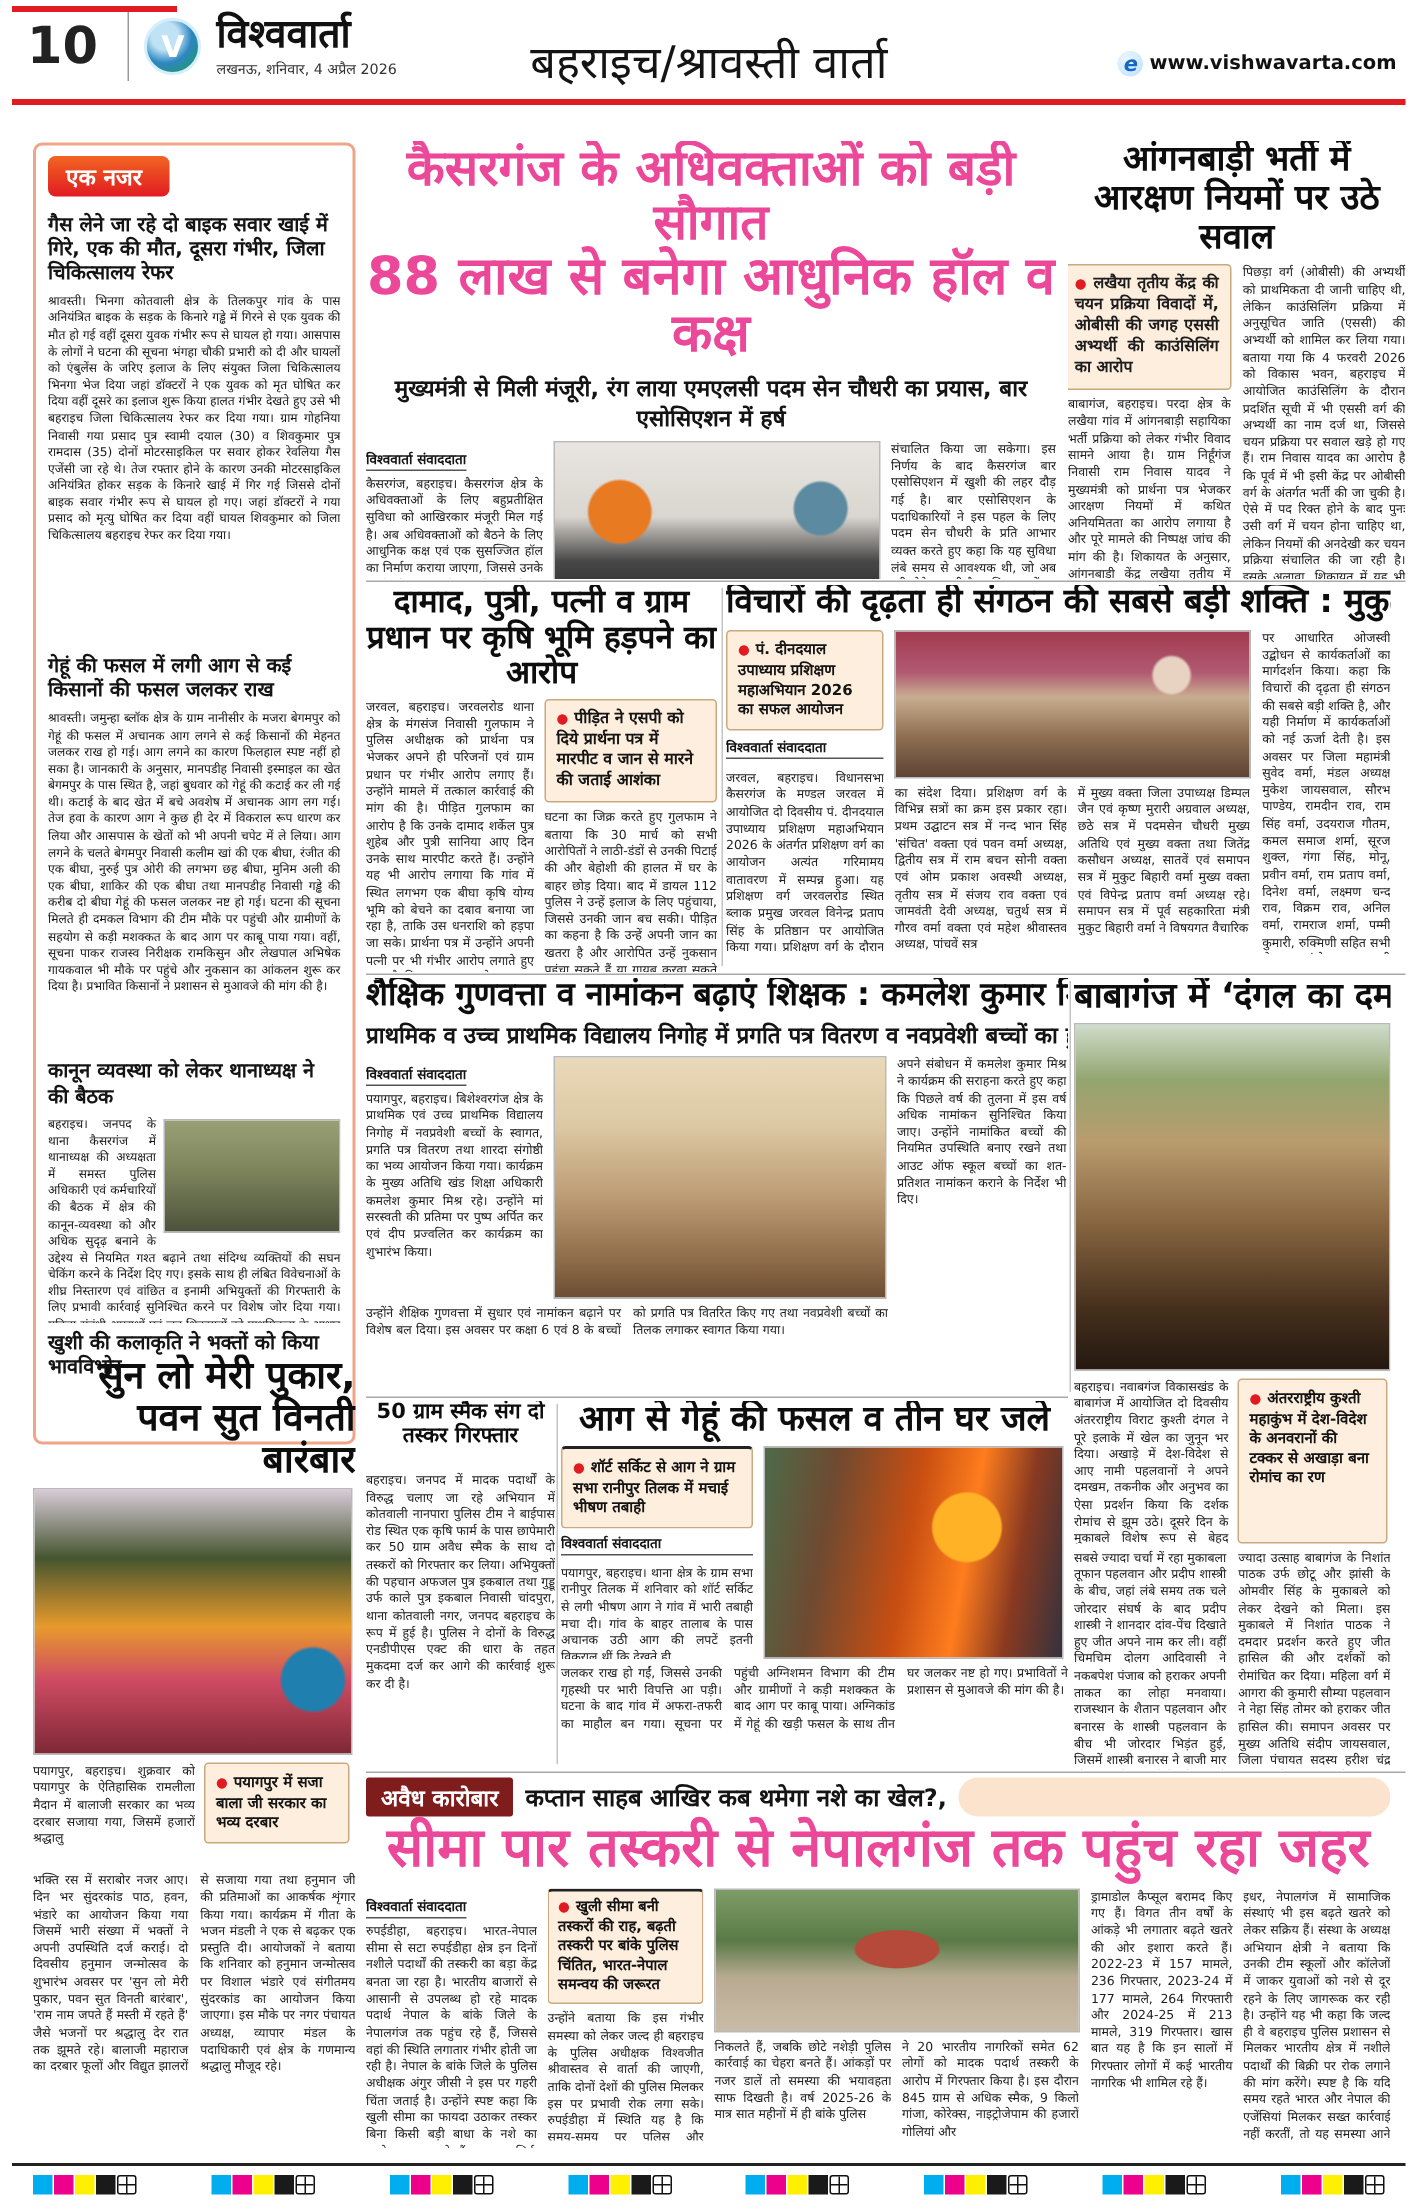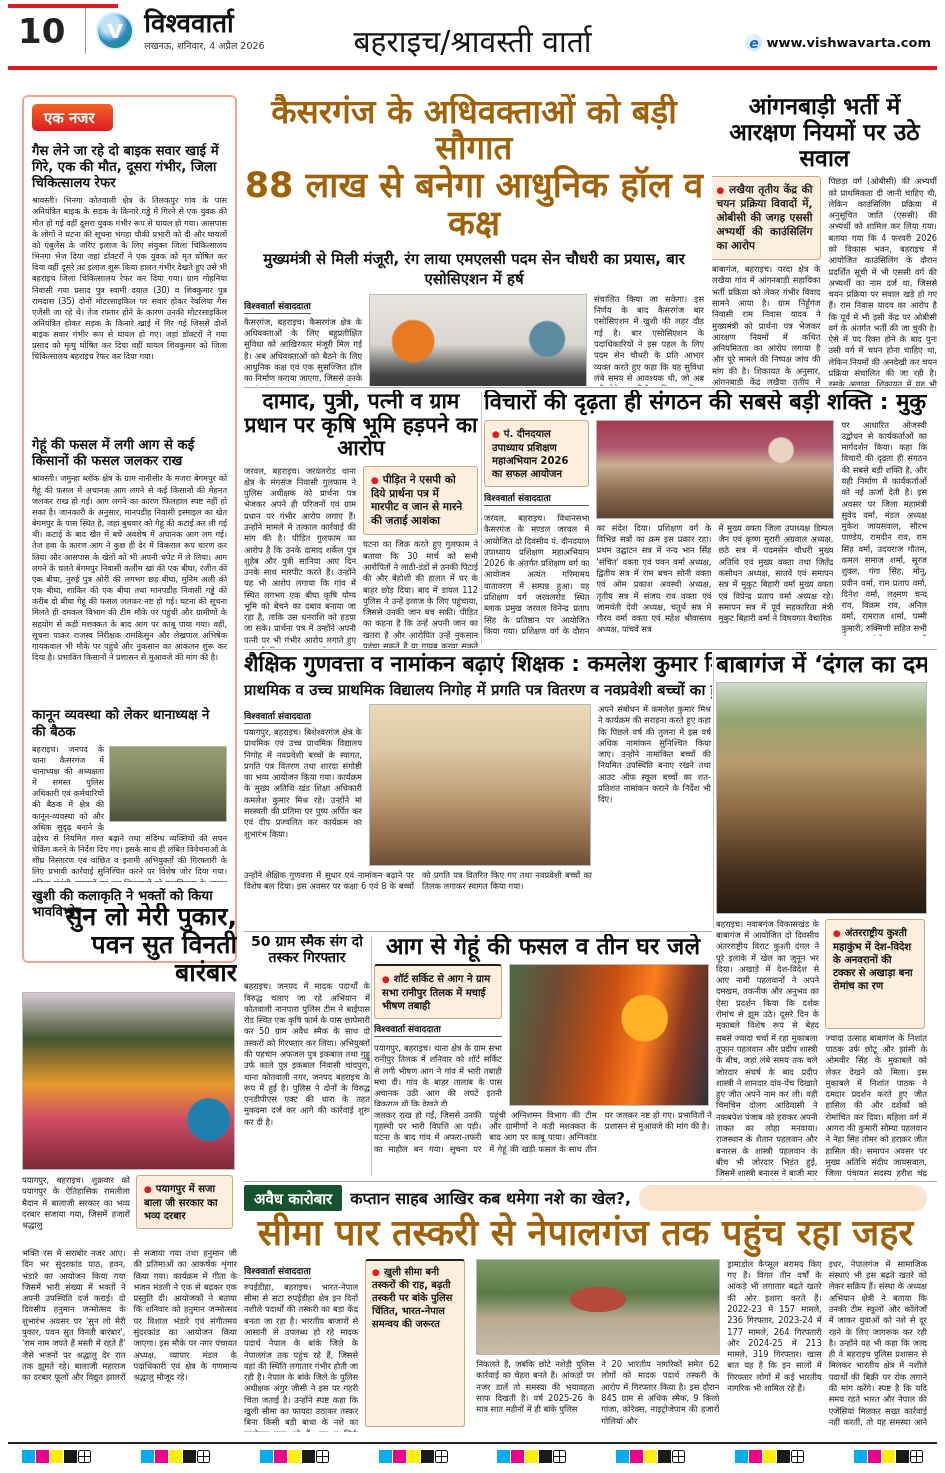--- a/index.html
+++ b/index.html
@@ -21,21 +21,21 @@
 .e-icon{width:17px;height:17px;border-radius:50%;background:radial-gradient(circle at 35% 30%,#eaf6ff,#bfe0ff);color:#1668c7;font-weight:bold;font-size:14px;display:flex;align-items:center;justify-content:center;font-style:italic}
 .website{font-size:13px;font-weight:bold;color:#111}
 .red-rule{left:8px;top:66px;width:929px;height:4px;background:#e11b22}
 
 .bt{font-size:8.3px;line-height:1.36;text-align:justify;color:#1d1d1d}
 .cols2{columns:2;column-gap:8px}
 .cols3{columns:3;column-gap:8px}
 .byline{font-size:9px;font-weight:bold;border-bottom:1px solid #555;display:inline-block;padding-bottom:1px;margin-bottom:3px}
 .hlbox{background:#fdeedd;border:1px solid #c9a97f;border-radius:3px;padding:6px 7px;font-size:10.6px;font-weight:bold;line-height:1.32}
 .hlbox .bullet{color:#e11b22;font-size:9px;margin-right:4px}
-.h-xl{font-weight:bold;text-align:center;line-height:1.08;color:#a16207}
+.h-xl{font-weight:bold;text-align:center;line-height:1.08;color:#ec4899}
 .h-m{font-weight:bold;line-height:1.12;color:#0d0d0d}
 .sub{font-weight:bold;text-align:center}
 .ph{border:1px solid #b9b9b9}
 .sep-v{background:#c4c4c4;width:1px}
 .sep-h{background:#a8a8a8;height:1px}
 
 .sidebar{left:22px;top:95px;width:215px;height:868px;border:2px solid #f0a58a;border-radius:6px;padding:7px 8px}
 .en-head{display:inline-block;background:linear-gradient(180deg,#f26522,#e11b22);color:#fff;font-weight:bold;font-size:15px;padding:3px 18px 4px 12px;border-radius:5px;margin-bottom:6px}
 .side-h{font-size:13.2px;font-weight:bold;line-height:1.22;margin:6px 0 4px}
 .side-b{font-size:8.1px;line-height:1.38;text-align:justify}
@@ -111,27 +111,27 @@
 .aag .h{font-size:23px;text-align:center;white-space:nowrap}
 .aag-body{display:flex;gap:7px;margin-top:4px;height:142px}
 .aag-l{width:128px;display:flex;flex-direction:column;gap:3px}
 .ph-fire{width:200px;height:142px;background:
  radial-gradient(circle at 68% 38%,#ffb226 0 14%,rgba(0,0,0,0) 15%),
  linear-gradient(100deg,#4d6b4a 0%,#6e4a31 22%,#c84e12 48%,#ff7d1d 66%,#8a3a20 82%,#33323e 100%)}
 .aag-bot{margin-top:4px;height:66px}
 
 .seema{left:244px;top:1184px;width:683px;height:256px}
 .kicker-row{display:flex;align-items:center;gap:8px;height:28px}
-.kicker-tag{background:#14532d;color:#fff;font-weight:bold;font-size:15px;padding:3px 10px;border-radius:2px}
+.kicker-tag{background:#7f1d1d;color:#fff;font-weight:bold;font-size:15px;padding:3px 10px;border-radius:2px}
 .kicker-text{font-size:16px;font-weight:bold;white-space:nowrap}
 .peach-band{flex:1;height:26px;border-radius:13px;background:#fbe3cd}
 .seema .h{font-size:36px;text-align:center;margin-top:2px}
 .seema-body{display:flex;gap:7px;margin-top:6px;height:168px}
 .seema-c1{width:116px}
-.seema-mid{width:106px;display:flex;flex-direction:row;gap:4px}
+.seema-mid{width:106px;display:flex;flex-direction:column;gap:4px}
 .seema-mid .hlbox{font-size:9.8px;padding:5px 6px;border-top:2px solid #222}
 .seema-photo-stack{width:244px;display:flex;flex-direction:column;gap:4px}
 .ph-gate{width:244px;height:104px;background:
  radial-gradient(ellipse at 50% 42%,#b5493a 0 16%,rgba(0,0,0,0) 17%),
  linear-gradient(180deg,#7e9c68 0%,#597a46 36%,#b9ab92 62%,#c9bca6 100%)}
 .seema-sub2{display:flex;gap:7px;flex:1}
 .seema-sub2 div{width:118px}
 .seema-c5{width:96px}
 .seema-c6{width:100px}
 

